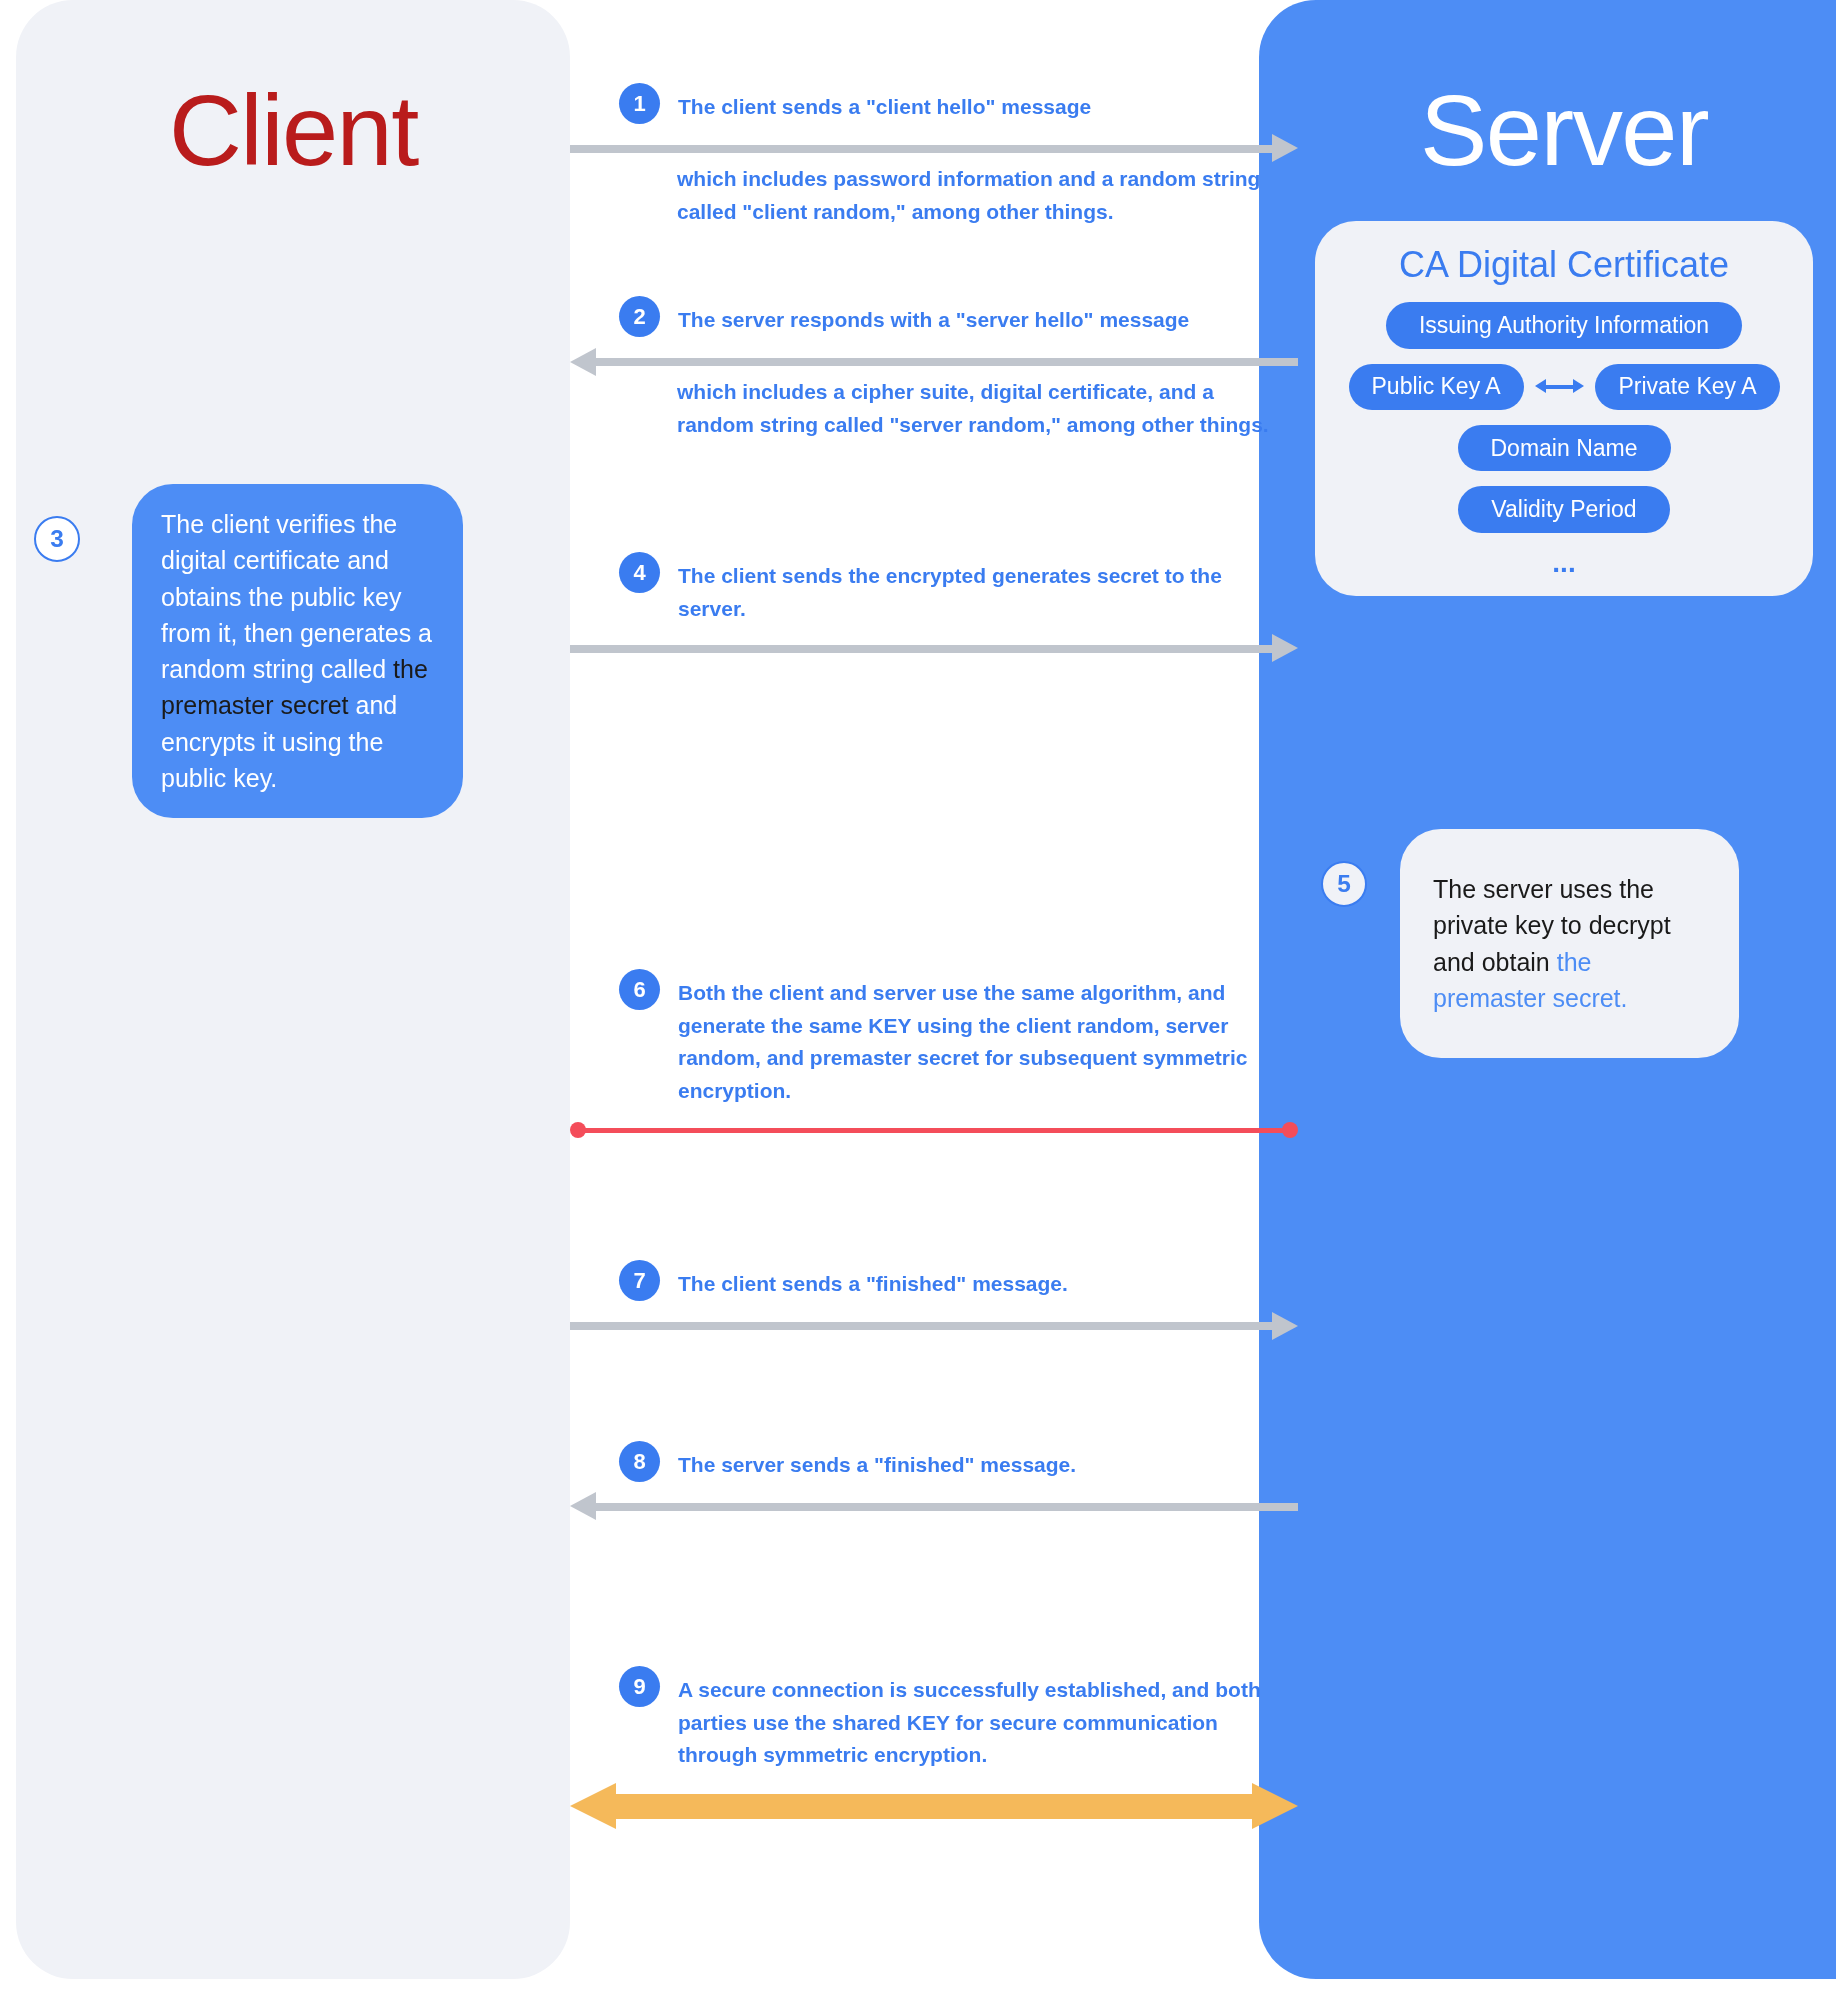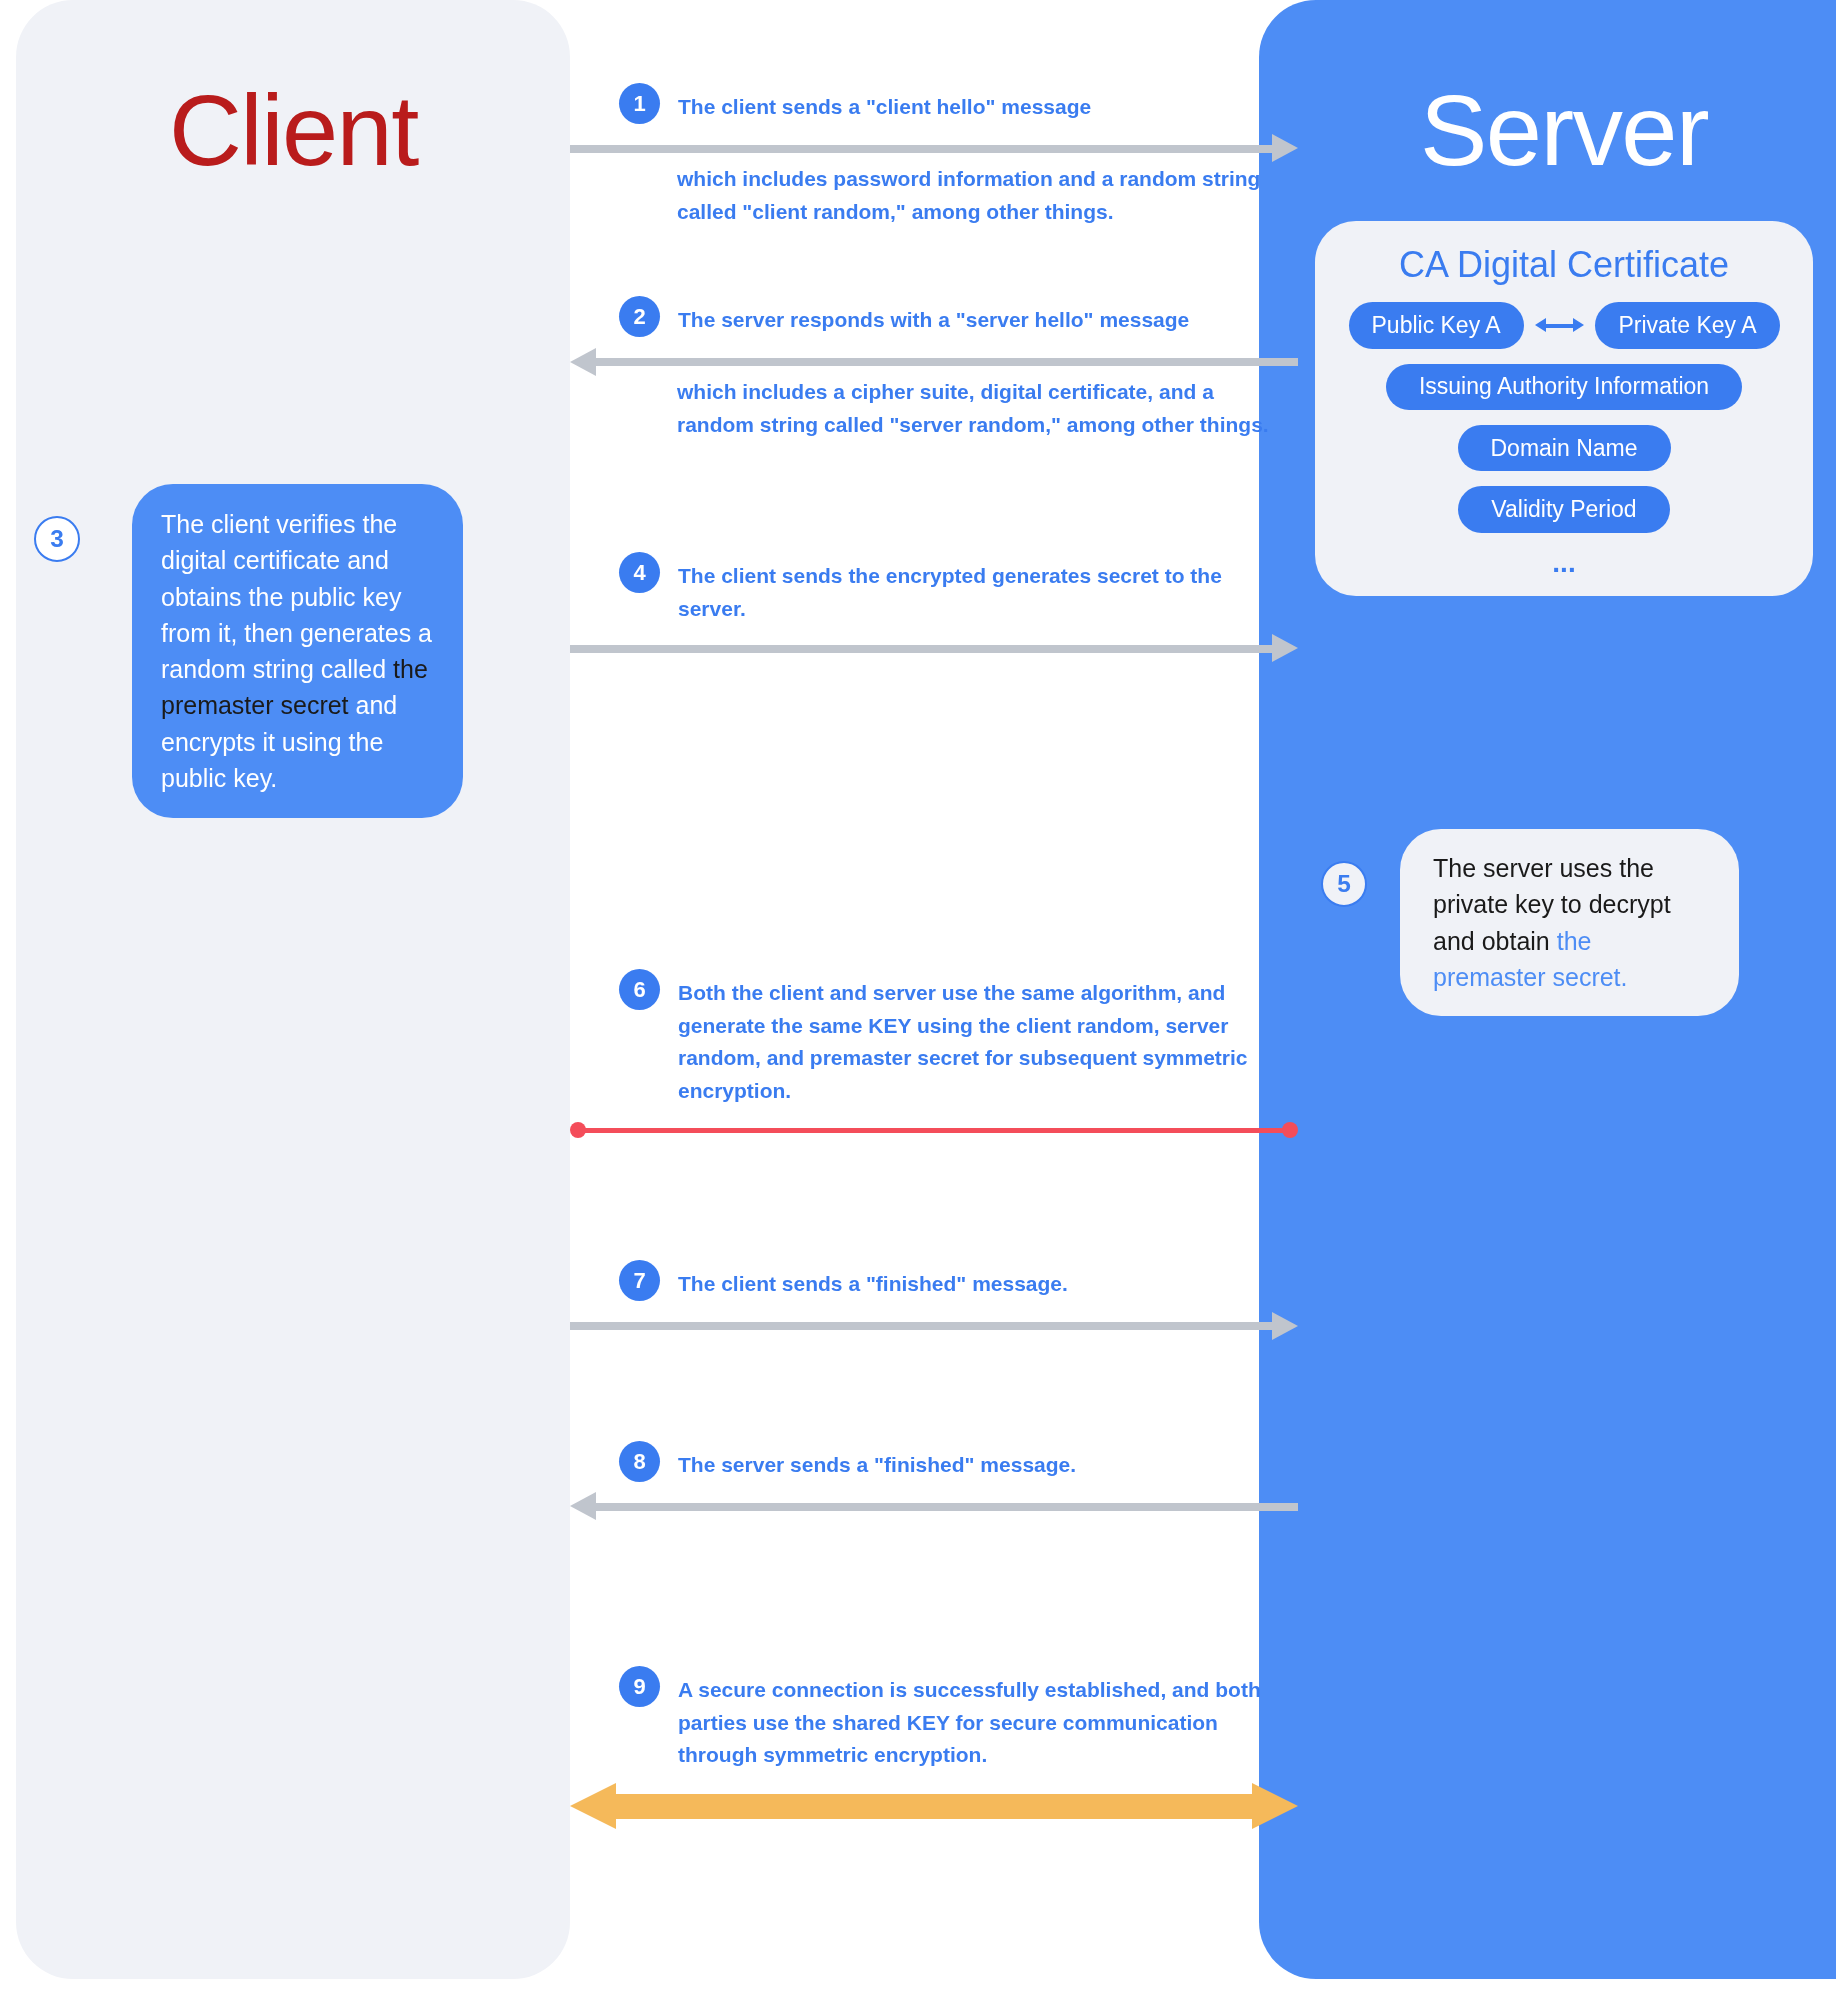--- a/index.html
+++ b/index.html
@@ -121,21 +121,21 @@
   font-size: 24.4px;
   font-weight: 600;
 }
 .step5-box {
   position: absolute;
   left: 1400px;
   top: 829px;
   width: 339px;
   background: #f0f2f7;
   border-radius: 41px;
-  padding: 21px 33px;
+  padding: 42px 33px;
   color: #1a1a1a;
   font-size: 25px;
   line-height: 1.45;
   font-weight: 500;
 }
 .step5-box .blue { color: #4d8df5; }
 .mid-step {
   position: absolute;
   left: 619px;
   width: 676px;
@@ -261,32 +261,32 @@
 
 <div class="client-col">
   <div class="client-title">Client</div>
 </div>
 
 <div class="server-col">
   <div class="server-title">Server</div>
   <div class="cert-box">
     <div class="cert-title">CA Digital Certificate</div>
     <div class="cert-row">
+        <span class="pill pill-wide">Issuing Authority Information</span>
+      </div>
+    <div class="cert-row">
       <span class="pill">Public Key A</span>
       <span class="bi-arrow">
           <span class="al"></span>
           <span class="bl"></span>
           <span class="ar"></span>
         </span>
       <span class="pill">Private Key A</span>
     </div>
     <div class="cert-row">
-        <span class="pill pill-wide">Issuing Authority Information</span>
-      </div>
-    <div class="cert-row">
         <span class="pill pill-wide">Domain Name</span>
       </div>
     <div class="cert-row">
         <span class="pill pill-wide">Validity Period</span>
       </div>
     <div class="cert-more">...</div>
   </div>
 </div>
 
 <div class="step3-badge">3</div>

